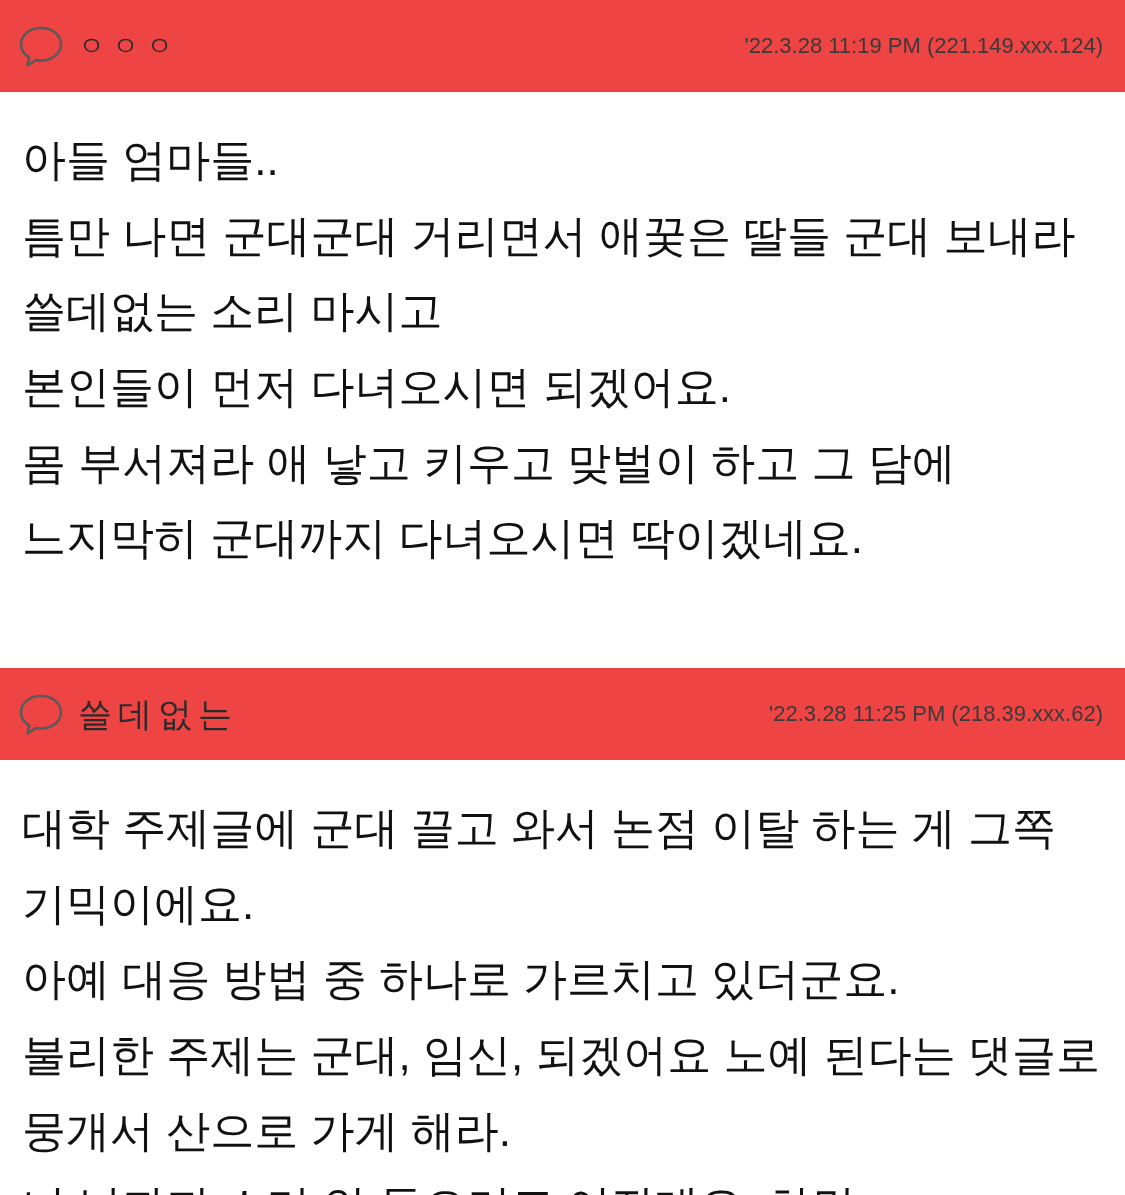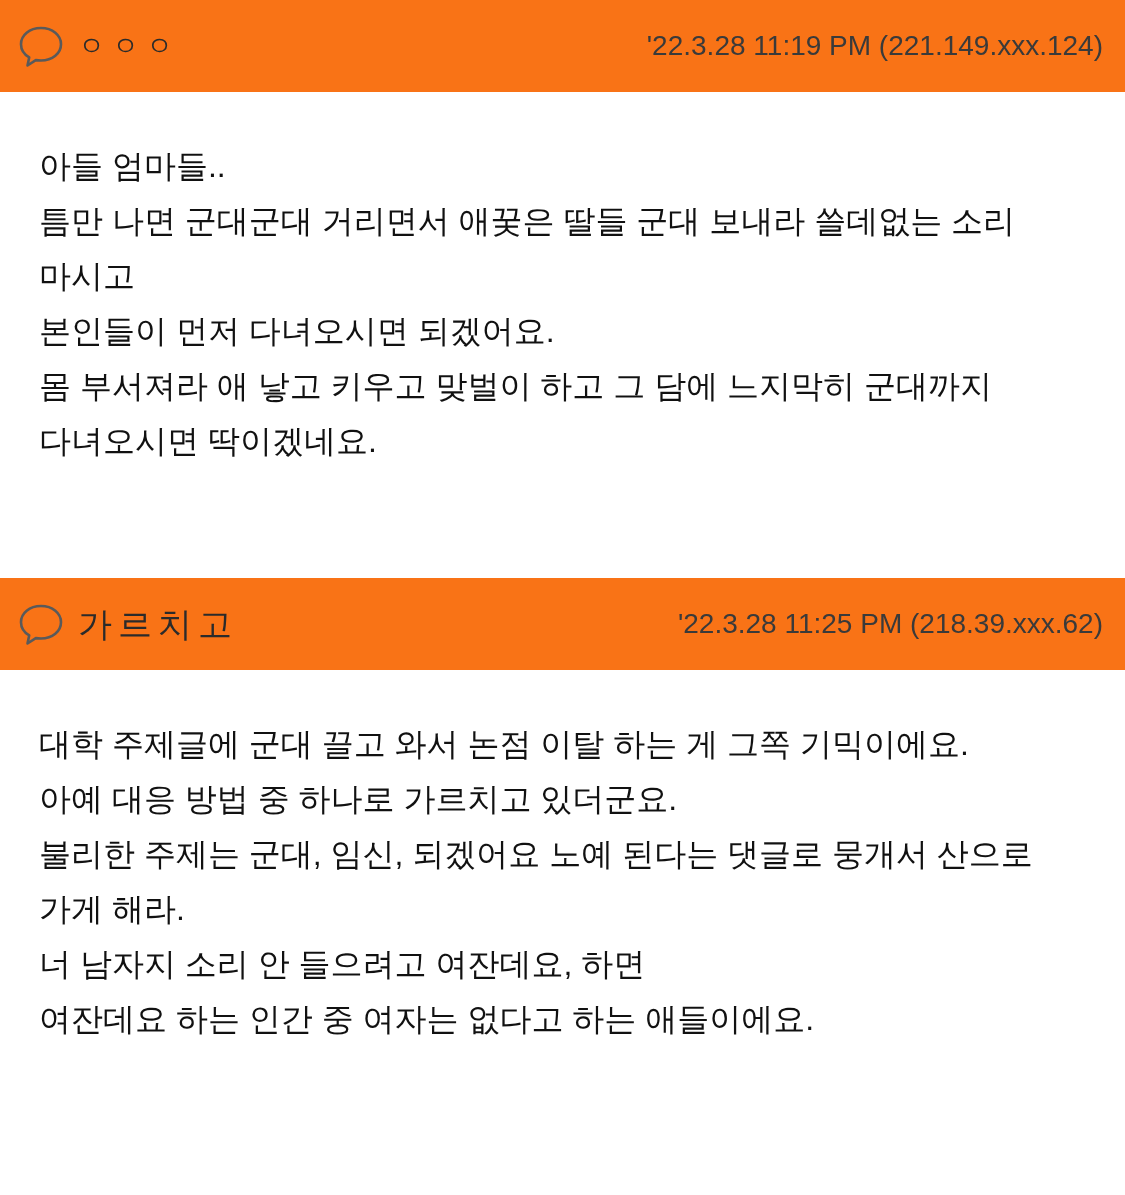--- a/index.html
+++ b/index.html
@@ -17,21 +17,21 @@
   .page {
     width: 1125px;
     min-height: 1195px;
     background: #ffffff;
     position: relative;
     overflow: hidden;
   }
 
   
   .comment-header {
-    background: #f97316;
+    background: #ef4444;
     height: 92px;
     display: flex;
     align-items: center;
     justify-content: space-between;
     padding: 0 22px 0 18px;
     box-sizing: border-box;
   }
 
   .author-block {
     display: flex;
@@ -54,35 +54,35 @@
     font-weight: 400;
     white-space: nowrap;
   }
 
   .author-name.circles {
     font-size: 27px;
     letter-spacing: 7px;
   }
 
   .meta {
-    font-size: 28px;
+    font-size: 22px;
     color: #3a3a3a;
     white-space: nowrap;
     line-height: 1;
   }
 
   
   .comment-body {
     padding: 30px 22px 0 22px;
     box-sizing: border-box;
   }
 
   .comment-body p {
-    margin: 17px;
-    font-size: 32px;
+    margin: 0;
+    font-size: 44px;
     line-height: 1.72;
     color: #111111;
     word-break: keep-all;
     white-space: pre-wrap;
   }
 
   .spacer-1 { height: 92px; }
   .spacer-2 { height: 10px; }
 </style>
 </head>
@@ -113,21 +113,21 @@
   <div class="spacer-1"></div>
 
   <div class="comment">
     <div class="comment-header">
       <div class="author-block">
         <span class="bubble-icon-wrap">
           <svg class="bubble-icon" viewBox="0 0 46 44" xmlns="http://www.w3.org/2000/svg" aria-hidden="true">
             <path d="M23 4 C11.5 4 3 11.3 3 20.2 C3 25.6 6.2 30.4 11.2 33.4 L9.5 41.5 L17.8 36.1 C19.5 36.4 21.2 36.5 23 36.5 C34.5 36.5 43 29.2 43 20.2 C43 11.3 34.5 4 23 4 Z" fill="none" stroke="#5a5a5a" stroke-width="2.6" stroke-linejoin="round"></path>
           </svg>
         </span>
-        <span class="author-name">가르치고</span>
+        <span class="author-name">쓸데없는</span>
       </div>
       <div class="meta">'22.3.28 11:25 PM (218.39.xxx.62)</div>
     </div>
     <div class="comment-body">
       <p>대학 주제글에 군대 끌고 와서 논점 이탈 하는 게 그쪽 기믹이에요.
 아예 대응 방법 중 하나로 가르치고 있더군요.
 불리한 주제는 군대, 임신, 되겠어요 노예 된다는 댓글로 뭉개서 산으로 가게 해라.
 너 남자지 소리 안 들으려고 여잔데요, 하면
 여잔데요 하는 인간 중 여자는 없다고 하는 애들이에요.</p>
     </div>

